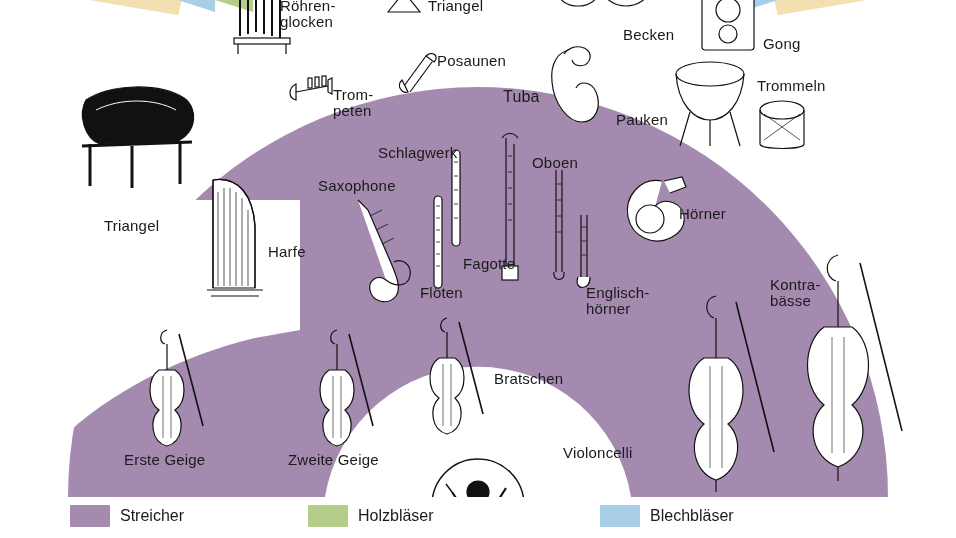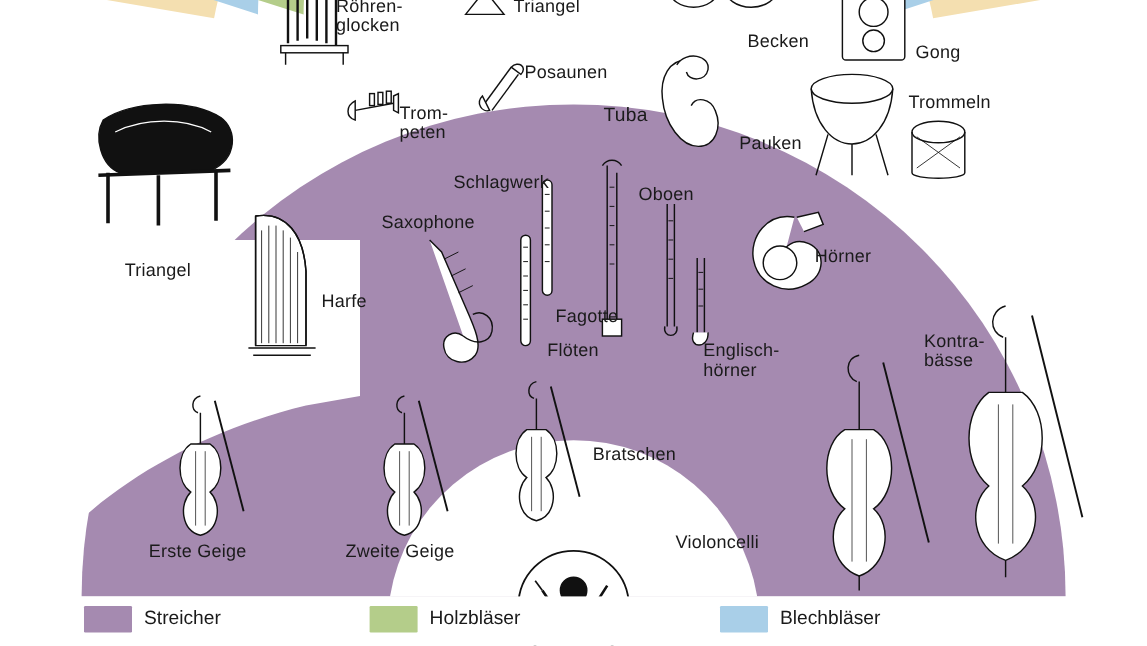--- a/index.html
+++ b/index.html
@@ -258,21 +258,21 @@
   <div class="lbl" style="left:104px;top:218px;">Triangel</div>
   <div class="lbl" style="left:268px;top:244px;">Harfe</div>
   <div class="lbl" style="left:124px;top:452px;">Erste Geige</div>
   <div class="lbl" style="left:288px;top:452px;">Zweite Geige</div>
   <div class="lbl" style="left:494px;top:371px;">Bratschen</div>
   <div class="lbl" style="left:563px;top:445px;">Violoncelli</div>
   <div class="lbl" style="left:770px;top:251px;margin-top:26px;">Kontra-
 bässe</div>
 
   <div class="lbl" style="left:318px;top:178px;">Saxophone</div>
-  <div class="lbl" style="left:420px;top:285px;margin-left:36px;">Flöten</div>
+  <div class="lbl" style="left:420px;top:285px;">Flöten</div>
   <div class="lbl" style="left:378px;top:145px;">Schlagwerk</div>
   <div class="lbl" style="left:463px;top:256px;">Fagotte</div>
   <div class="lbl" style="left:532px;top:155px;">Oboen</div>
   <div class="lbl" style="left:586px;top:285px;">Englisch-
 hörner</div>
 
   <div class="lbl" style="left:333px;top:87px;">Trom-
 peten</div>
   <div class="lbl" style="left:437px;top:53px;">Posaunen</div>
   <div class="lbl big" style="left:503px;top:89px;">Tuba</div>

